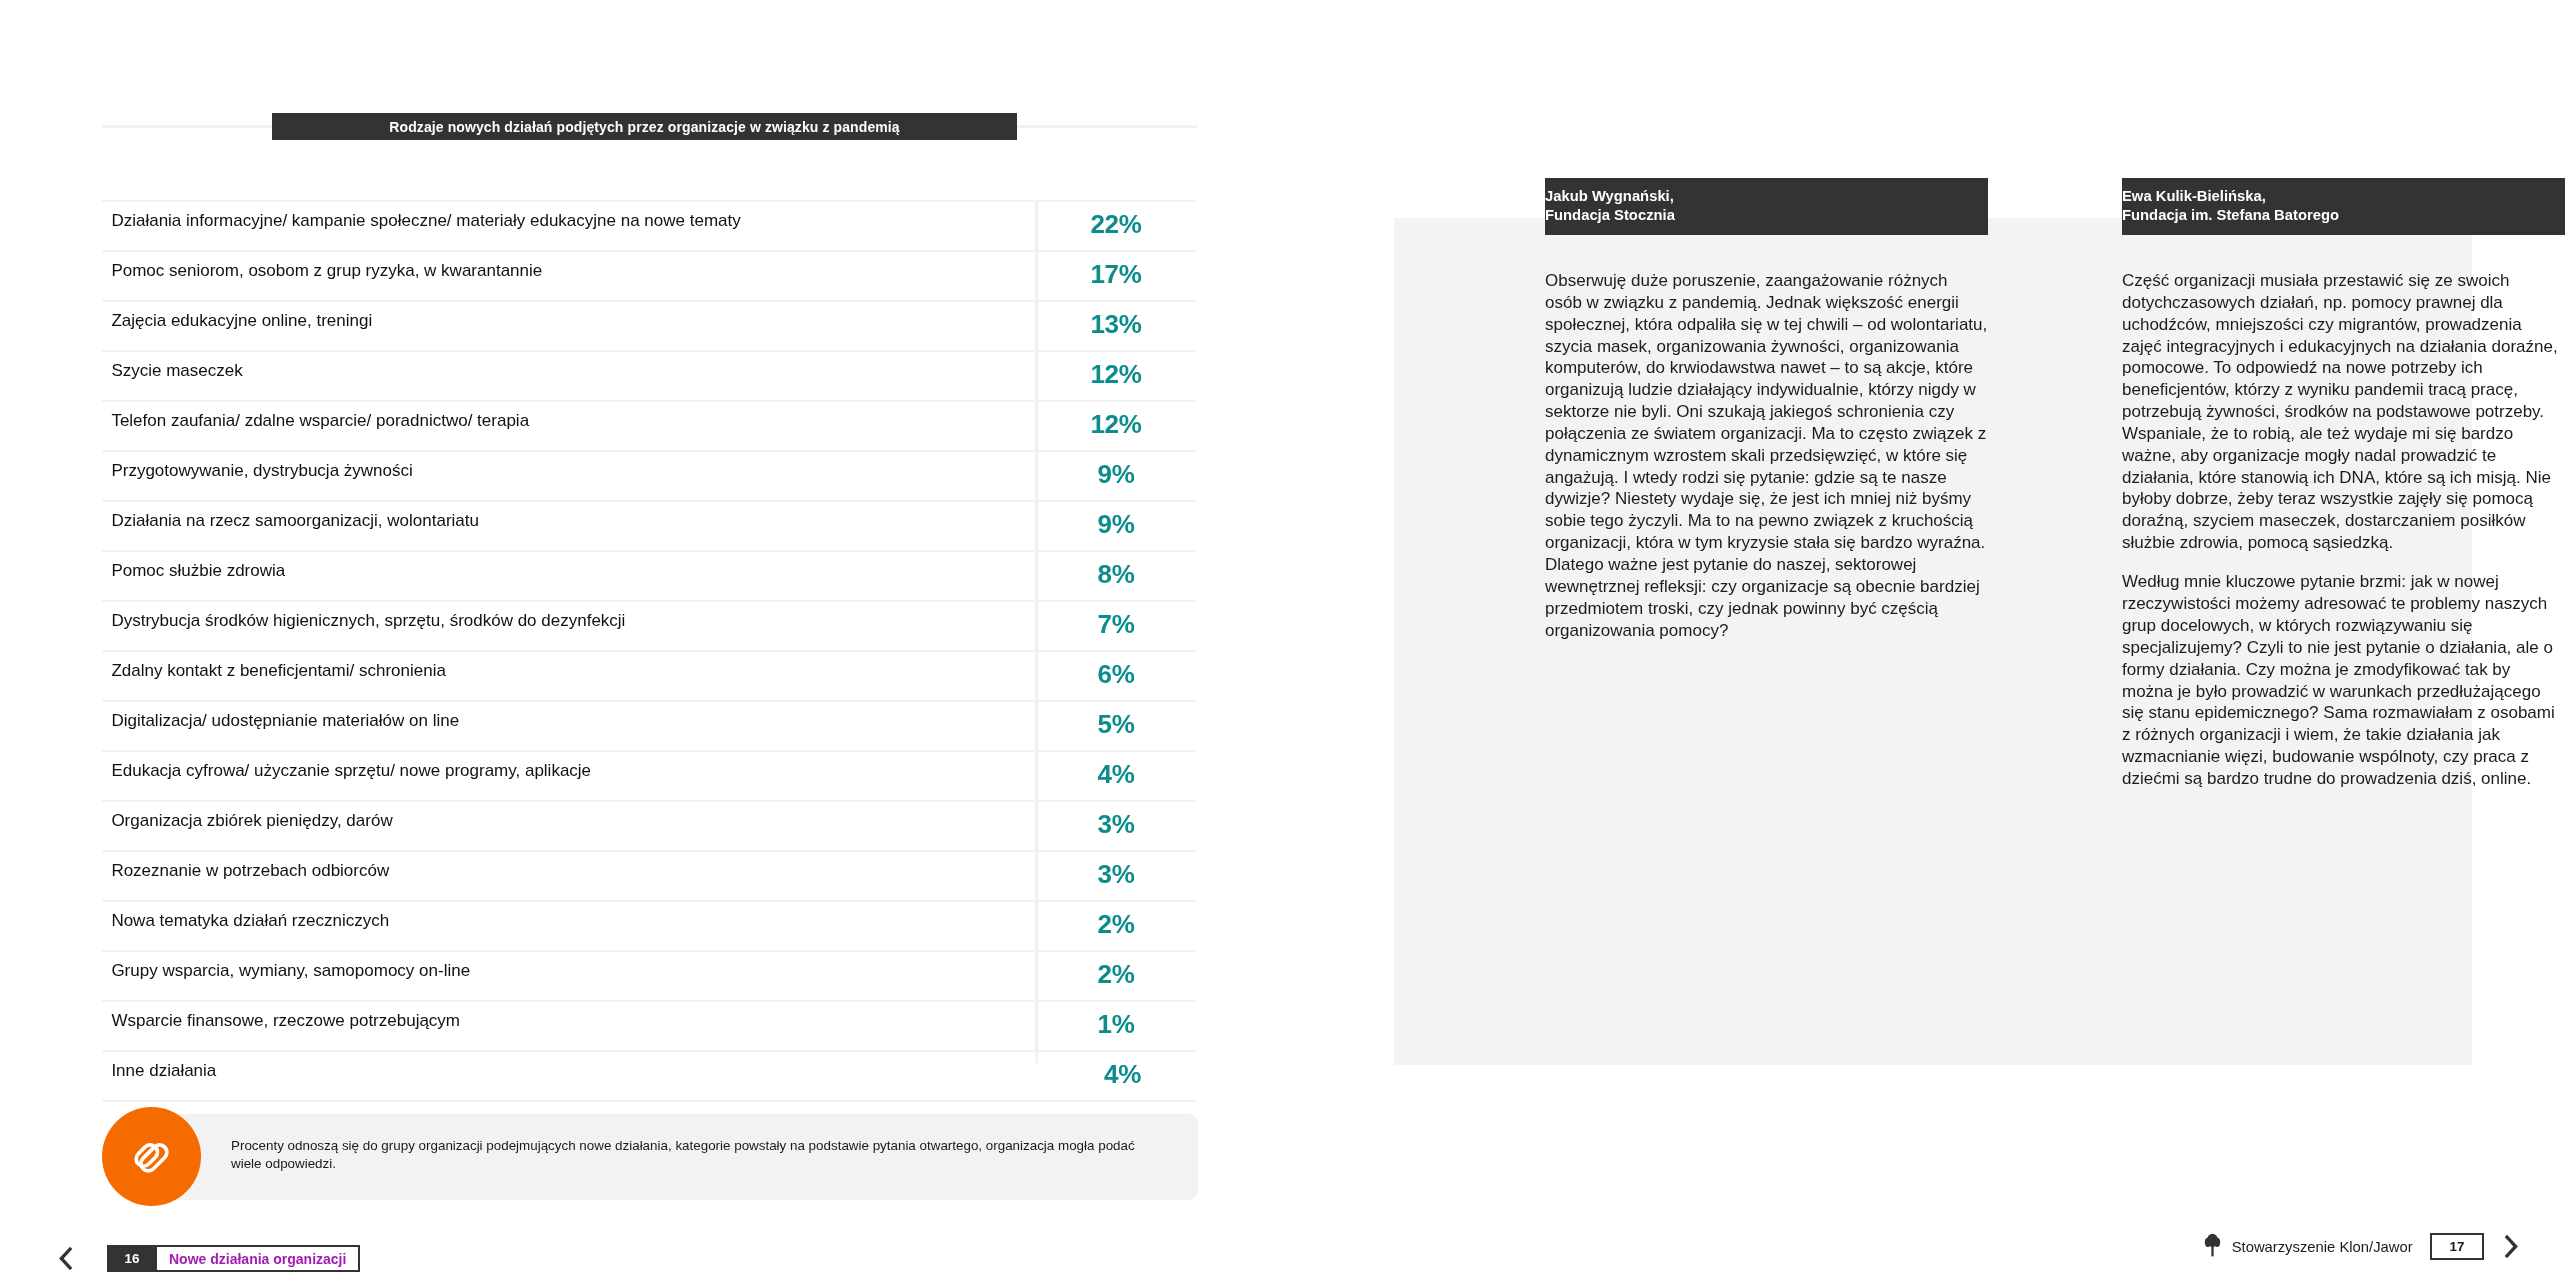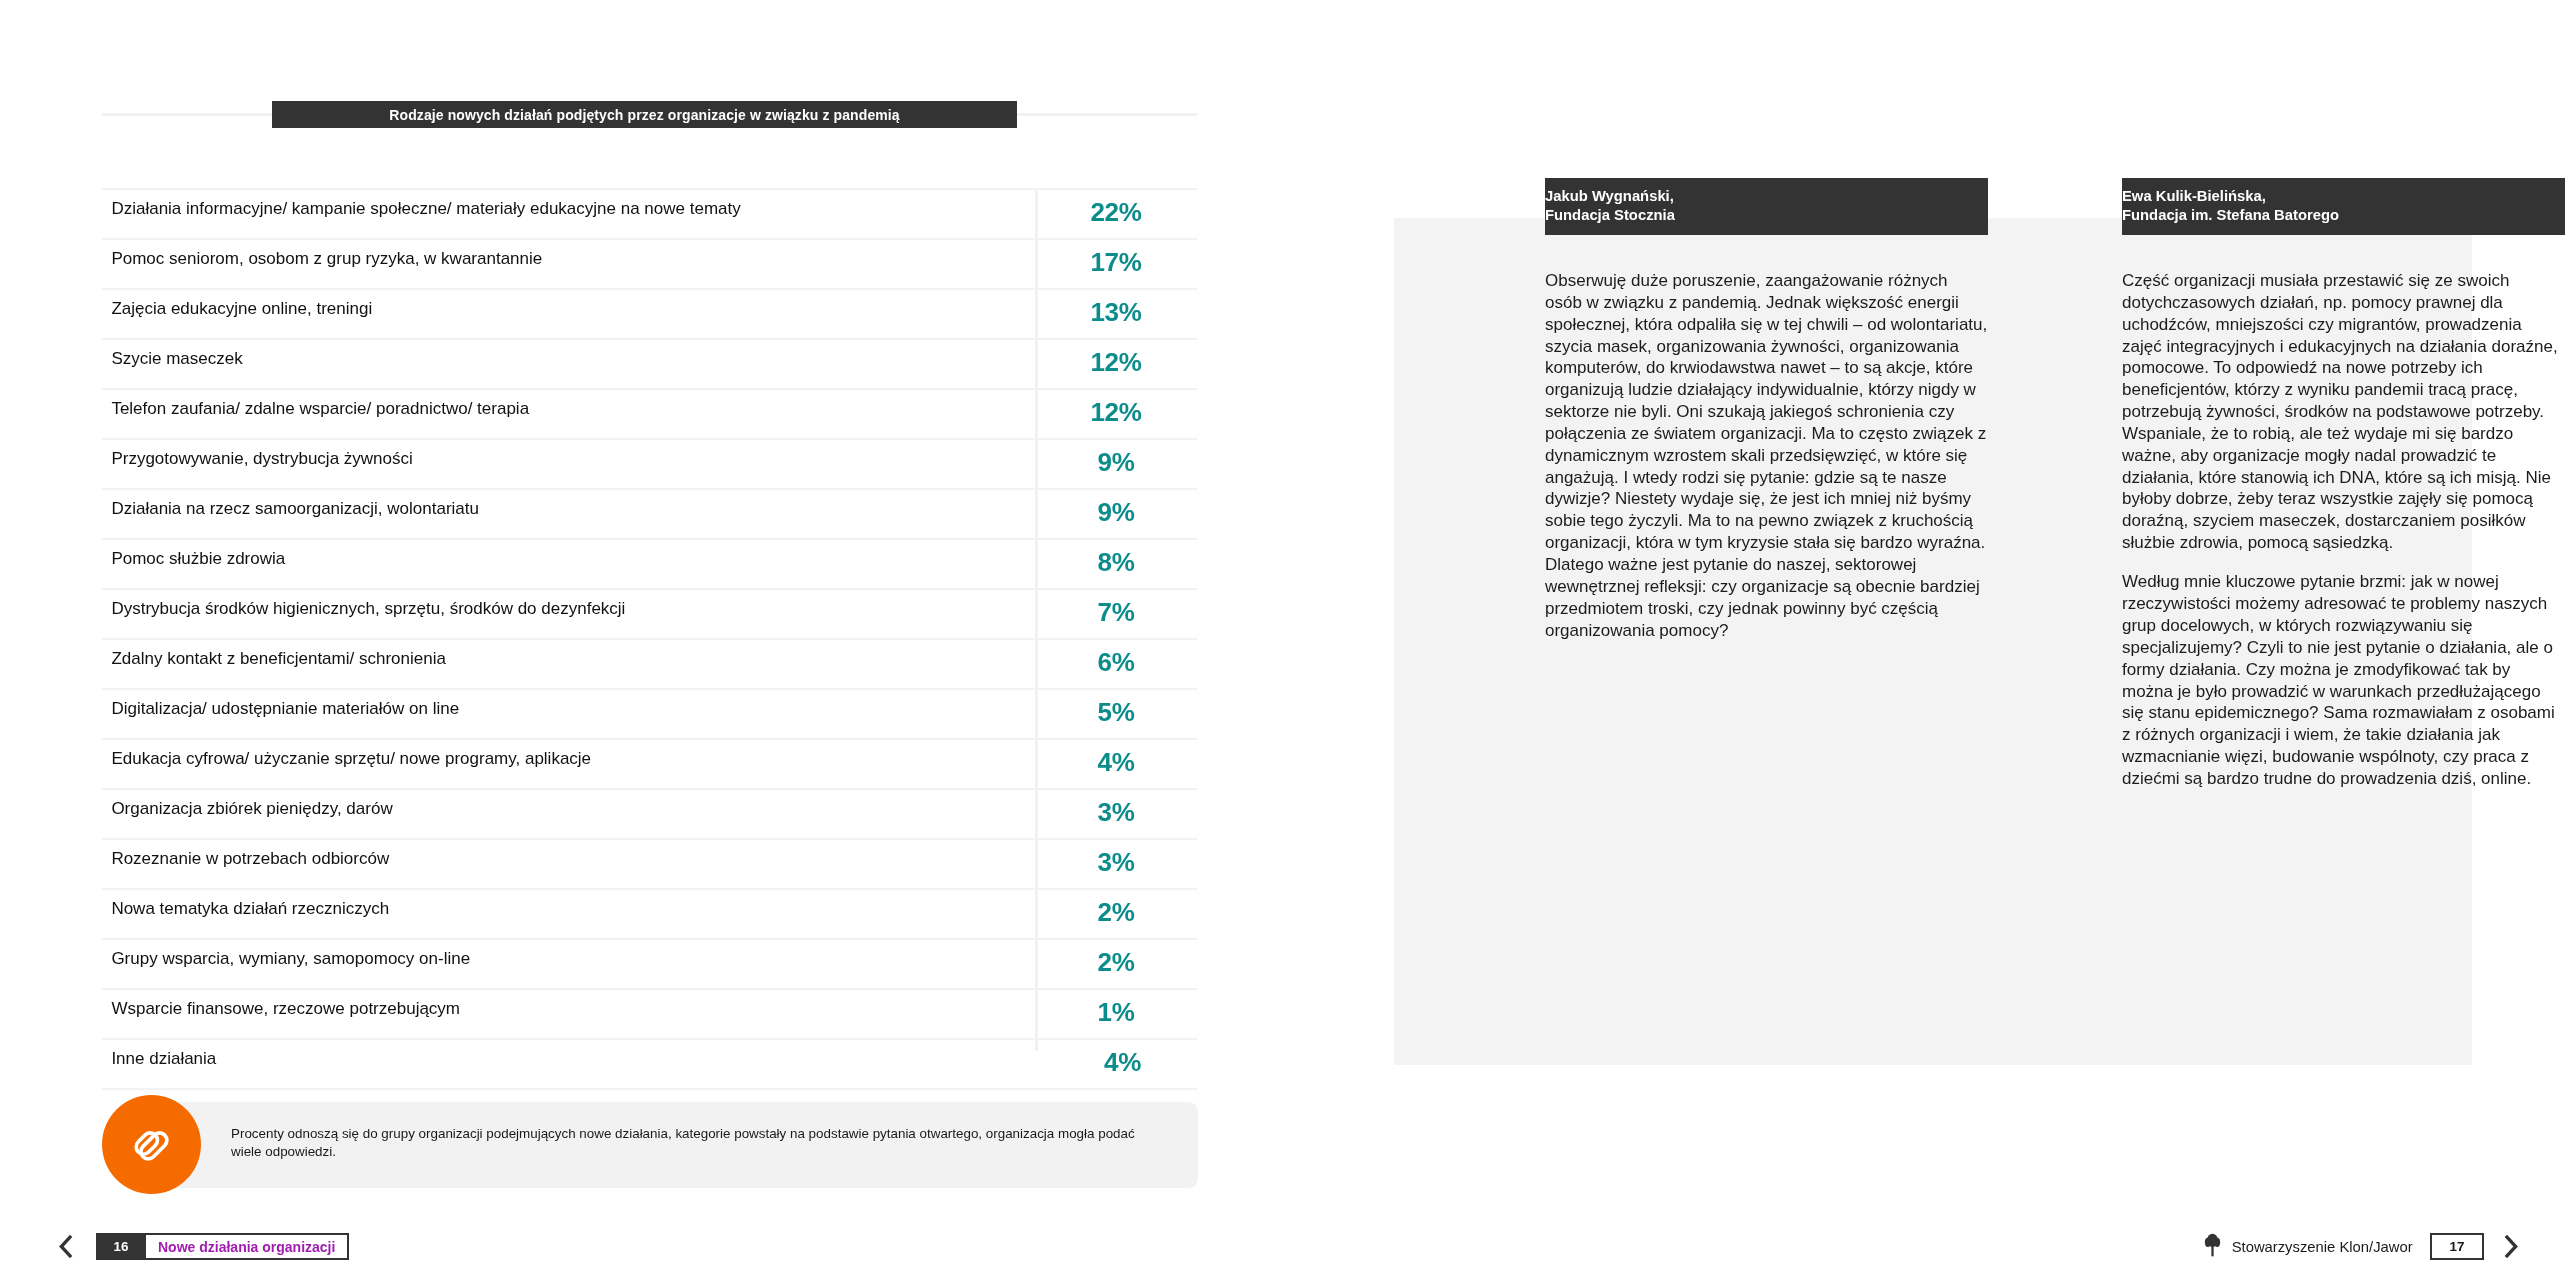--- a/index.html
+++ b/index.html
@@ -12,21 +12,21 @@
     height: 1288px;
     position: relative;
     font-family: "Liberation Sans", sans-serif;
     color: #1a1a1a;
     overflow: hidden;
   }
 
   
   #left-page {
     position: absolute;
-    left: 0; top: 0;
+    left: 0; top: 12px;
     width: 1288px; height: 1104px;
   }
 
   #chart-title-rule {
     position: absolute;
     left: 102px; top: 113px;
     width: 1095px; height: 3.4px;
     background: #f1f1f1;
   }
 
@@ -128,21 +128,21 @@
     left: 54px; top: 1233px;
     height: 27px;
     display: flex;
     align-items: center;
   }
   .nav-arrow {
     width: 23px; height: 27px;
     display: flex; align-items: center; justify-content: center;
   }
   #footer-pagenum-left {
-    margin-left: 19px;
+    margin-left: 30px;
     width: 50px; height: 27px;
     background: #333333;
     color: #ffffff;
     font-size: 13.4px;
     font-weight: bold;
     display: flex; align-items: center; justify-content: center;
   }
   #footer-section-left {
     height: 27px;
     background: #ffffff;

